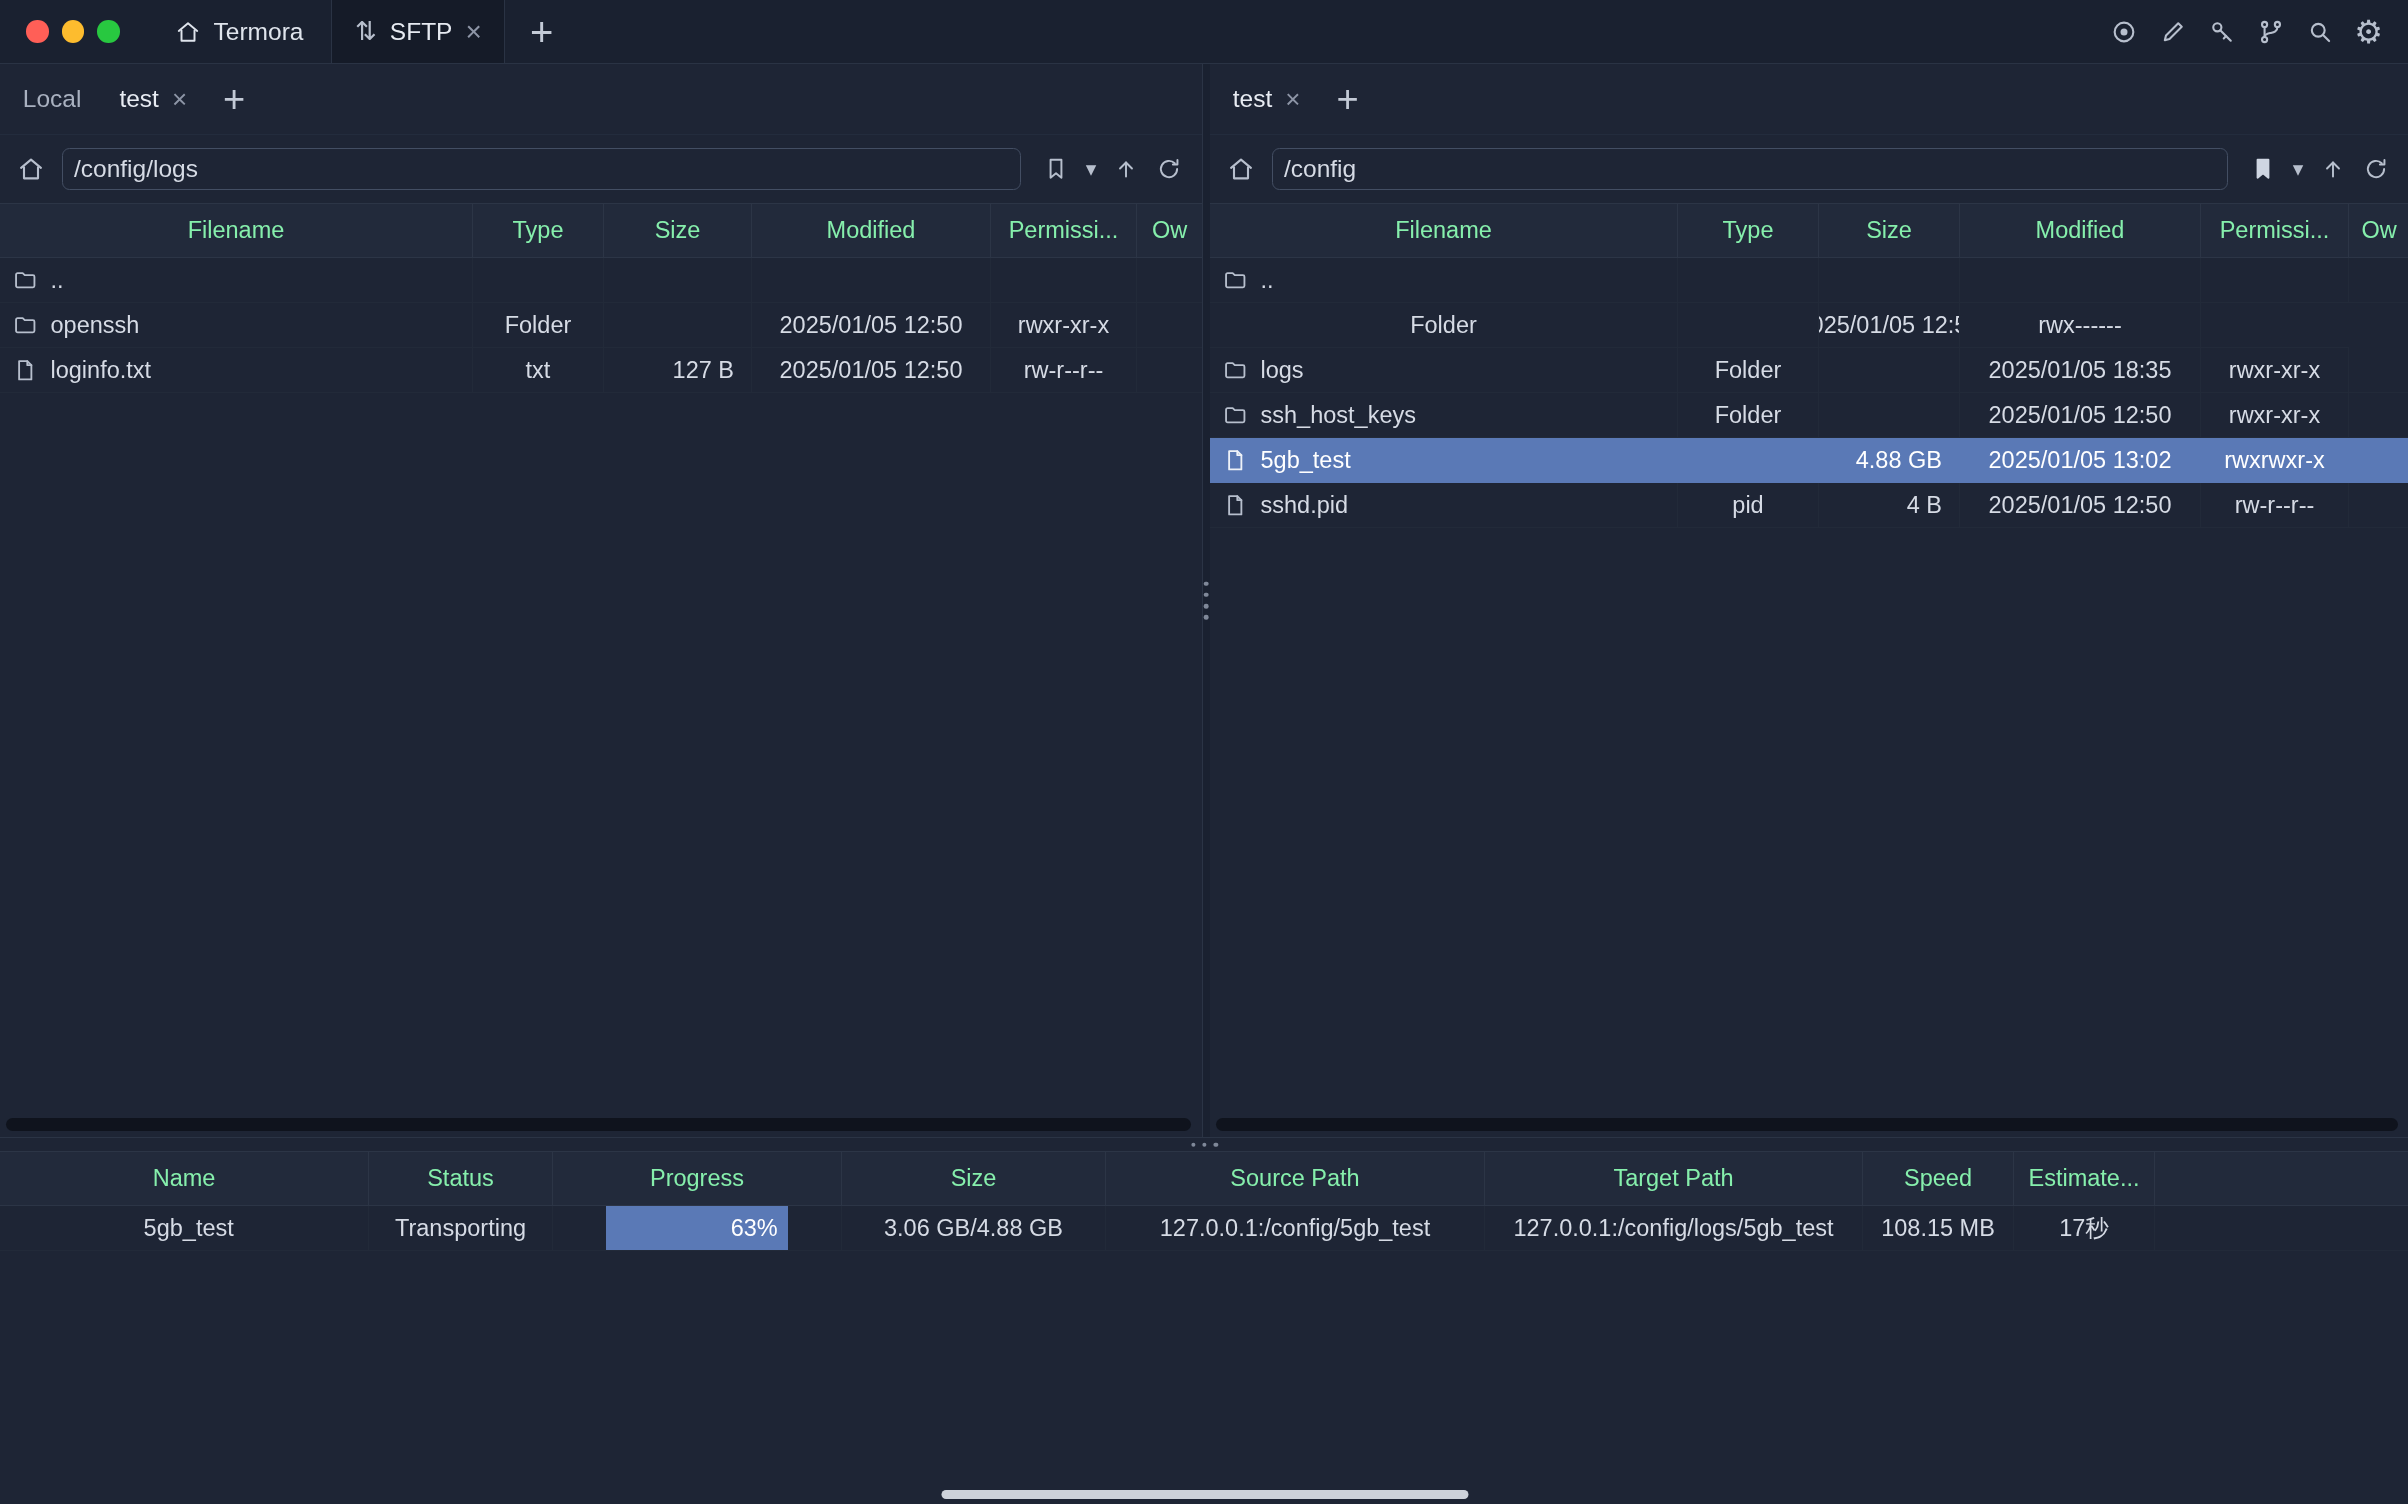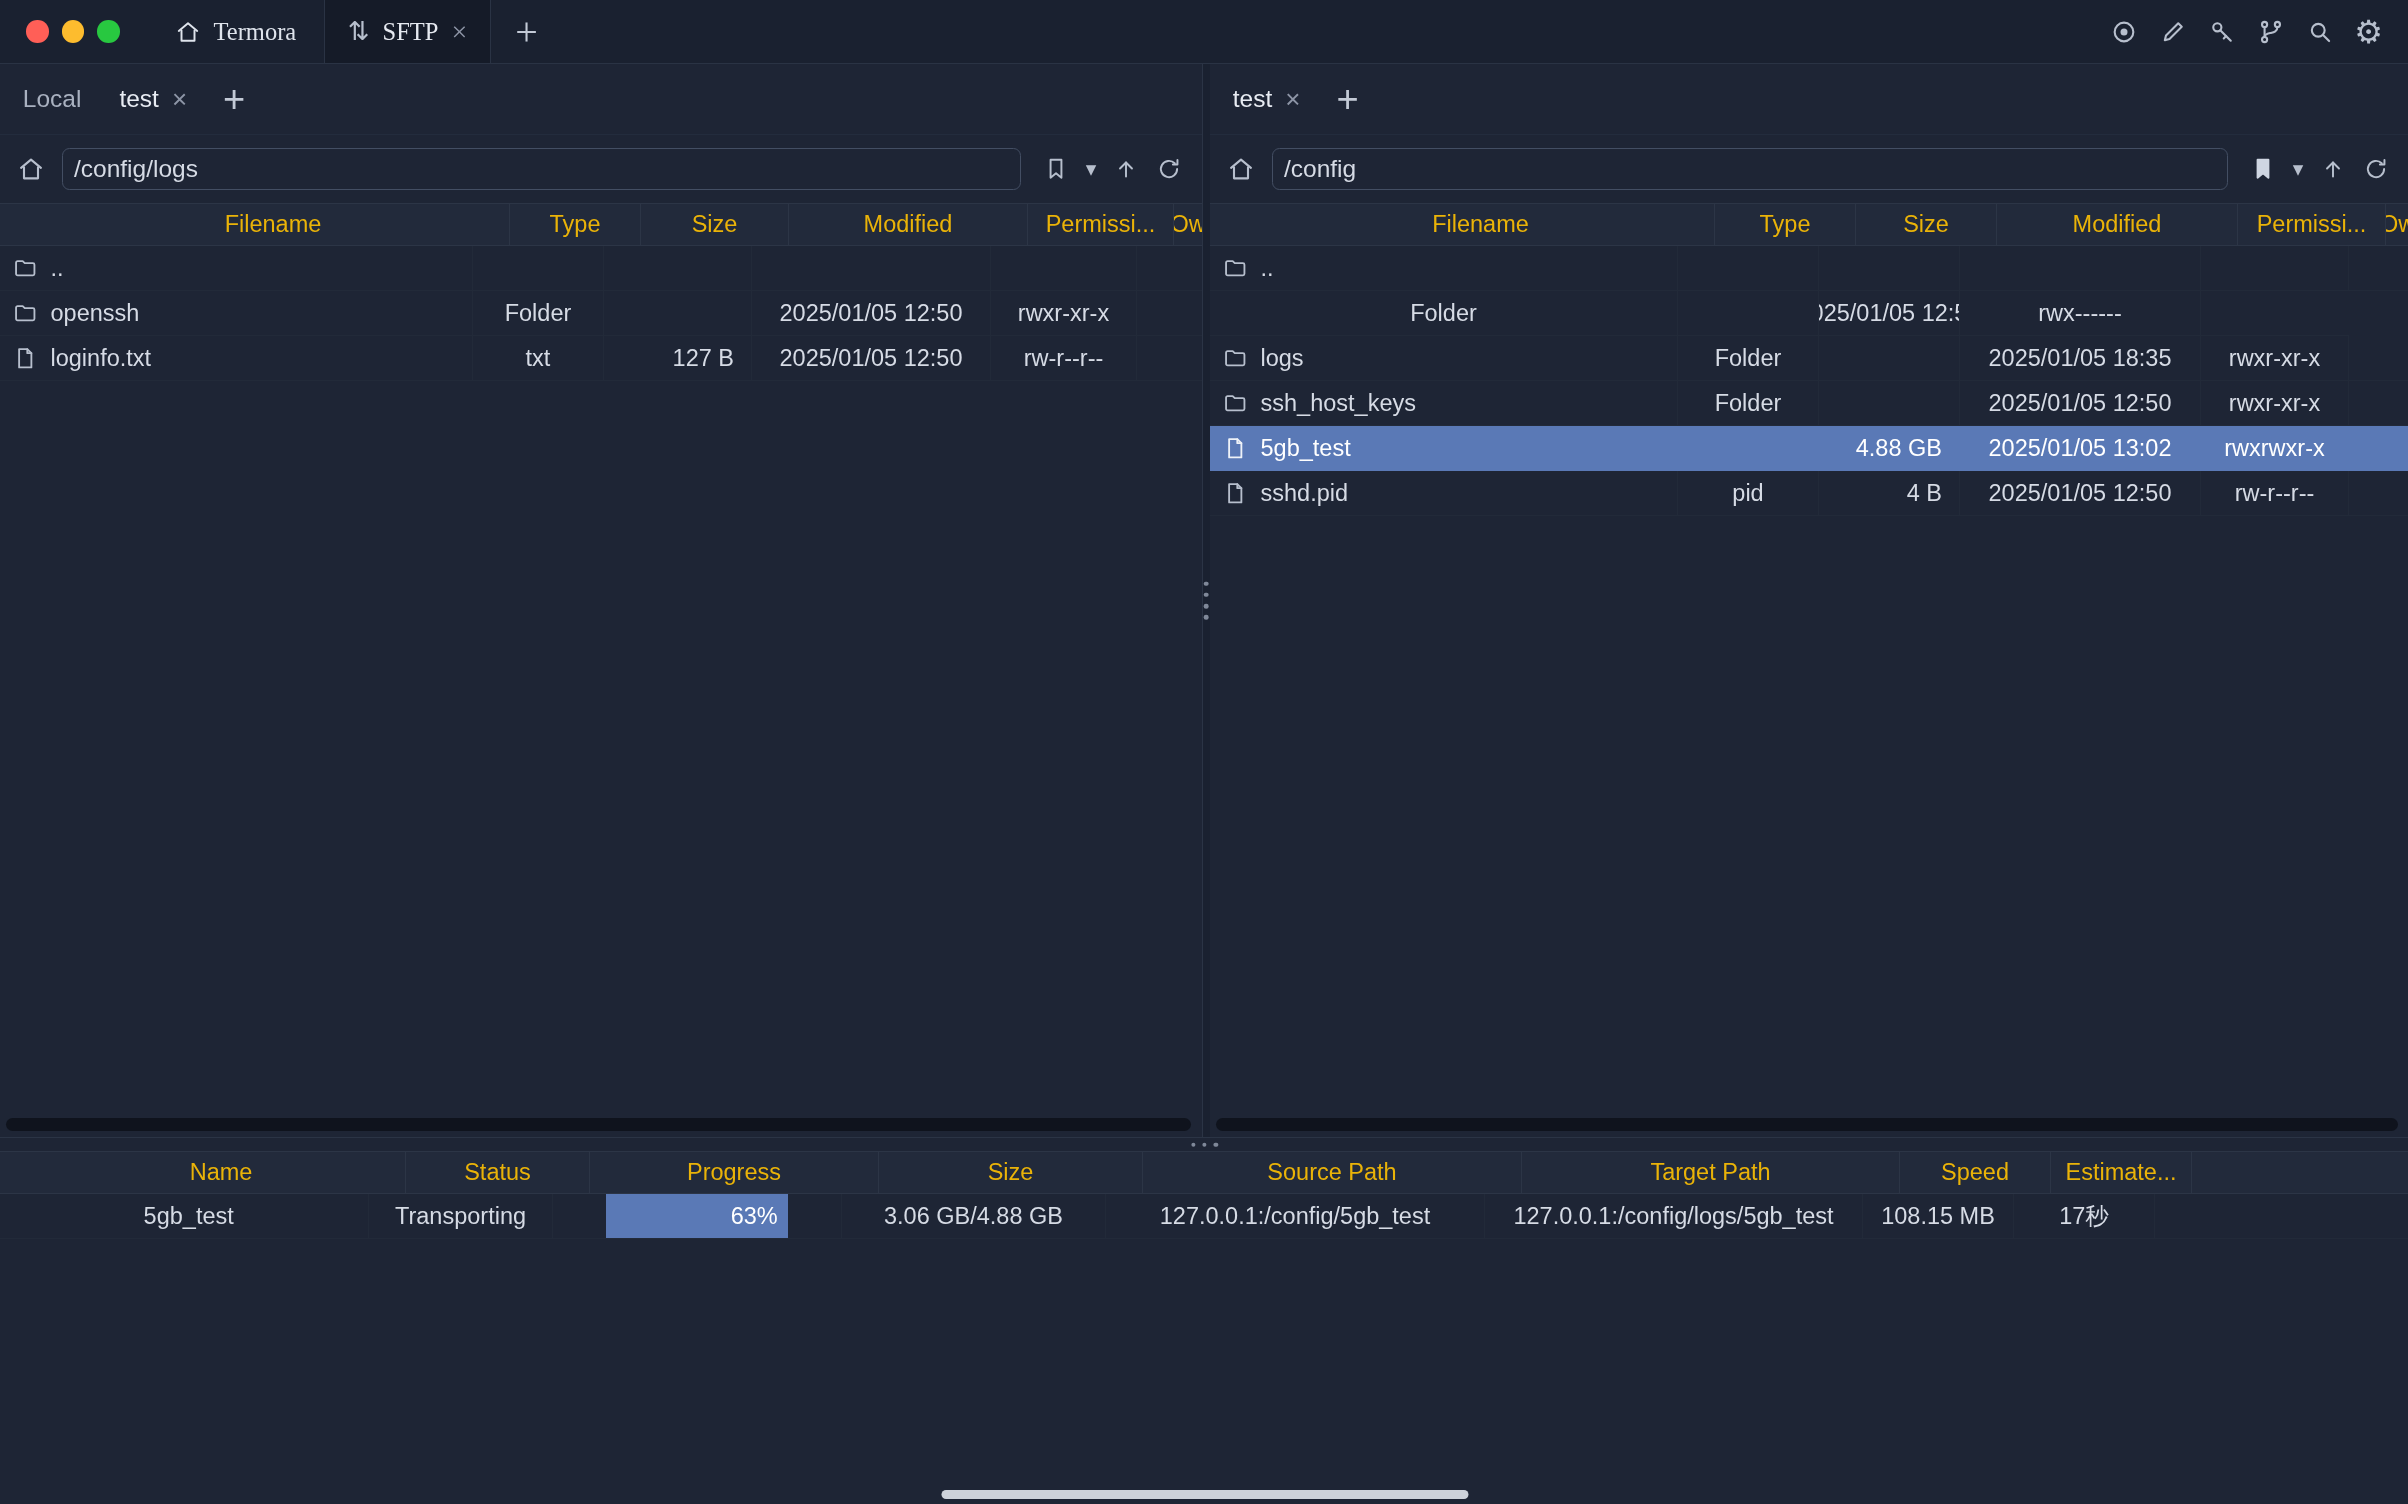--- a/index.html
+++ b/index.html
@@ -10,21 +10,21 @@
     color: #d6dbe5;
     font-family: "Liberation Sans", sans-serif;
     overflow: hidden;
   }
   svg.ic { stroke: currentColor; fill: none; stroke-width: 1.8; stroke-linecap: round; stroke-linejoin: round; display:block; }
 
   
   .titlebar {
     position: absolute; left:0; top:0; width:2409px; height:64px;
     background:#1a2130; border-bottom:0.9px solid #2a3344;
-    display:flex; align-items:center;font-family:Liberation Serif, serif;
+    display:flex; align-items:center;
   }
   .lights { display:flex; gap:13px; padding-left:26px; }
   .light { width:22.6px; height:22.6px; border-radius:50%; }
   .app-tab { display:flex; align-items:center; gap:13px; height:100%; margin-left:51px; padding:0 28px 0 3.8px; font-size:24.5px; color:#dfe4ec; }
   .sftp-tab {
     display:flex; align-items:center; gap:13px; height:100%; padding:0 22.6px;
     background:#151b28; border-left:0.9px solid #2a3344; border-right:0.9px solid #2a3344;
     font-size:24.5px; color:#e6eaf1;
   }
   .arrows-glyph { font-size:26px; color:#b7bfcd; }
@@ -53,21 +53,21 @@
     color:#d6dbe5; font-size:24.5px; padding:0 11px; font-family:inherit;
   }
   .path-actions { display:flex; align-items:center; color:#b7bfcd; flex:none; }
   .pa-btn { display:flex; align-items:center; justify-content:center; height:41px; padding:0 8.5px; }
   .caret { font-size:21px; }
   .bm-filled svg { fill:#cfd6e2; stroke:#cfd6e2; }
 
   
   .grid-l { display:grid; grid-template-columns:473px 131px 148px 239px 146px minmax(0,1fr); }
   .grid-r { display:grid; grid-template-columns:468px 141px 141px 241px 148px minmax(0,1fr); }
-  .thead { height:43px; background:#222a3b; border-top:0.9px solid #2c3546; border-bottom:0.9px solid #2c3546; font-size:23.5px; color:#eab308;padding-left:37px; }
+  .thead { height:55px; background:#222a3b; border-top:0.9px solid #2c3546; border-bottom:0.9px solid #2c3546; font-size:23.5px; color:#86efac; }
   .thead .hcell { display:flex; align-items:center; justify-content:center; border-right:0.9px solid #2c3546; overflow:hidden; white-space:nowrap; }
   .thead .hcell:last-child { border-right:none; }
 
   .frow { height:45px; font-size:23.5px; }
   .frow .cell { display:flex; align-items:center; border-right:0.9px solid #222a39; border-bottom:0.9px solid #222a39; overflow:hidden; white-space:nowrap; }
   .frow .cell:last-child { border-right:none; }
   .c-name { padding-left:13px; gap:13px; }
   .c-name svg { flex:none; color:#b7bfcd; }
   .c-type, .c-mod, .c-perm { justify-content:center; }
   .c-size { justify-content:flex-end; padding-right:17px; }

